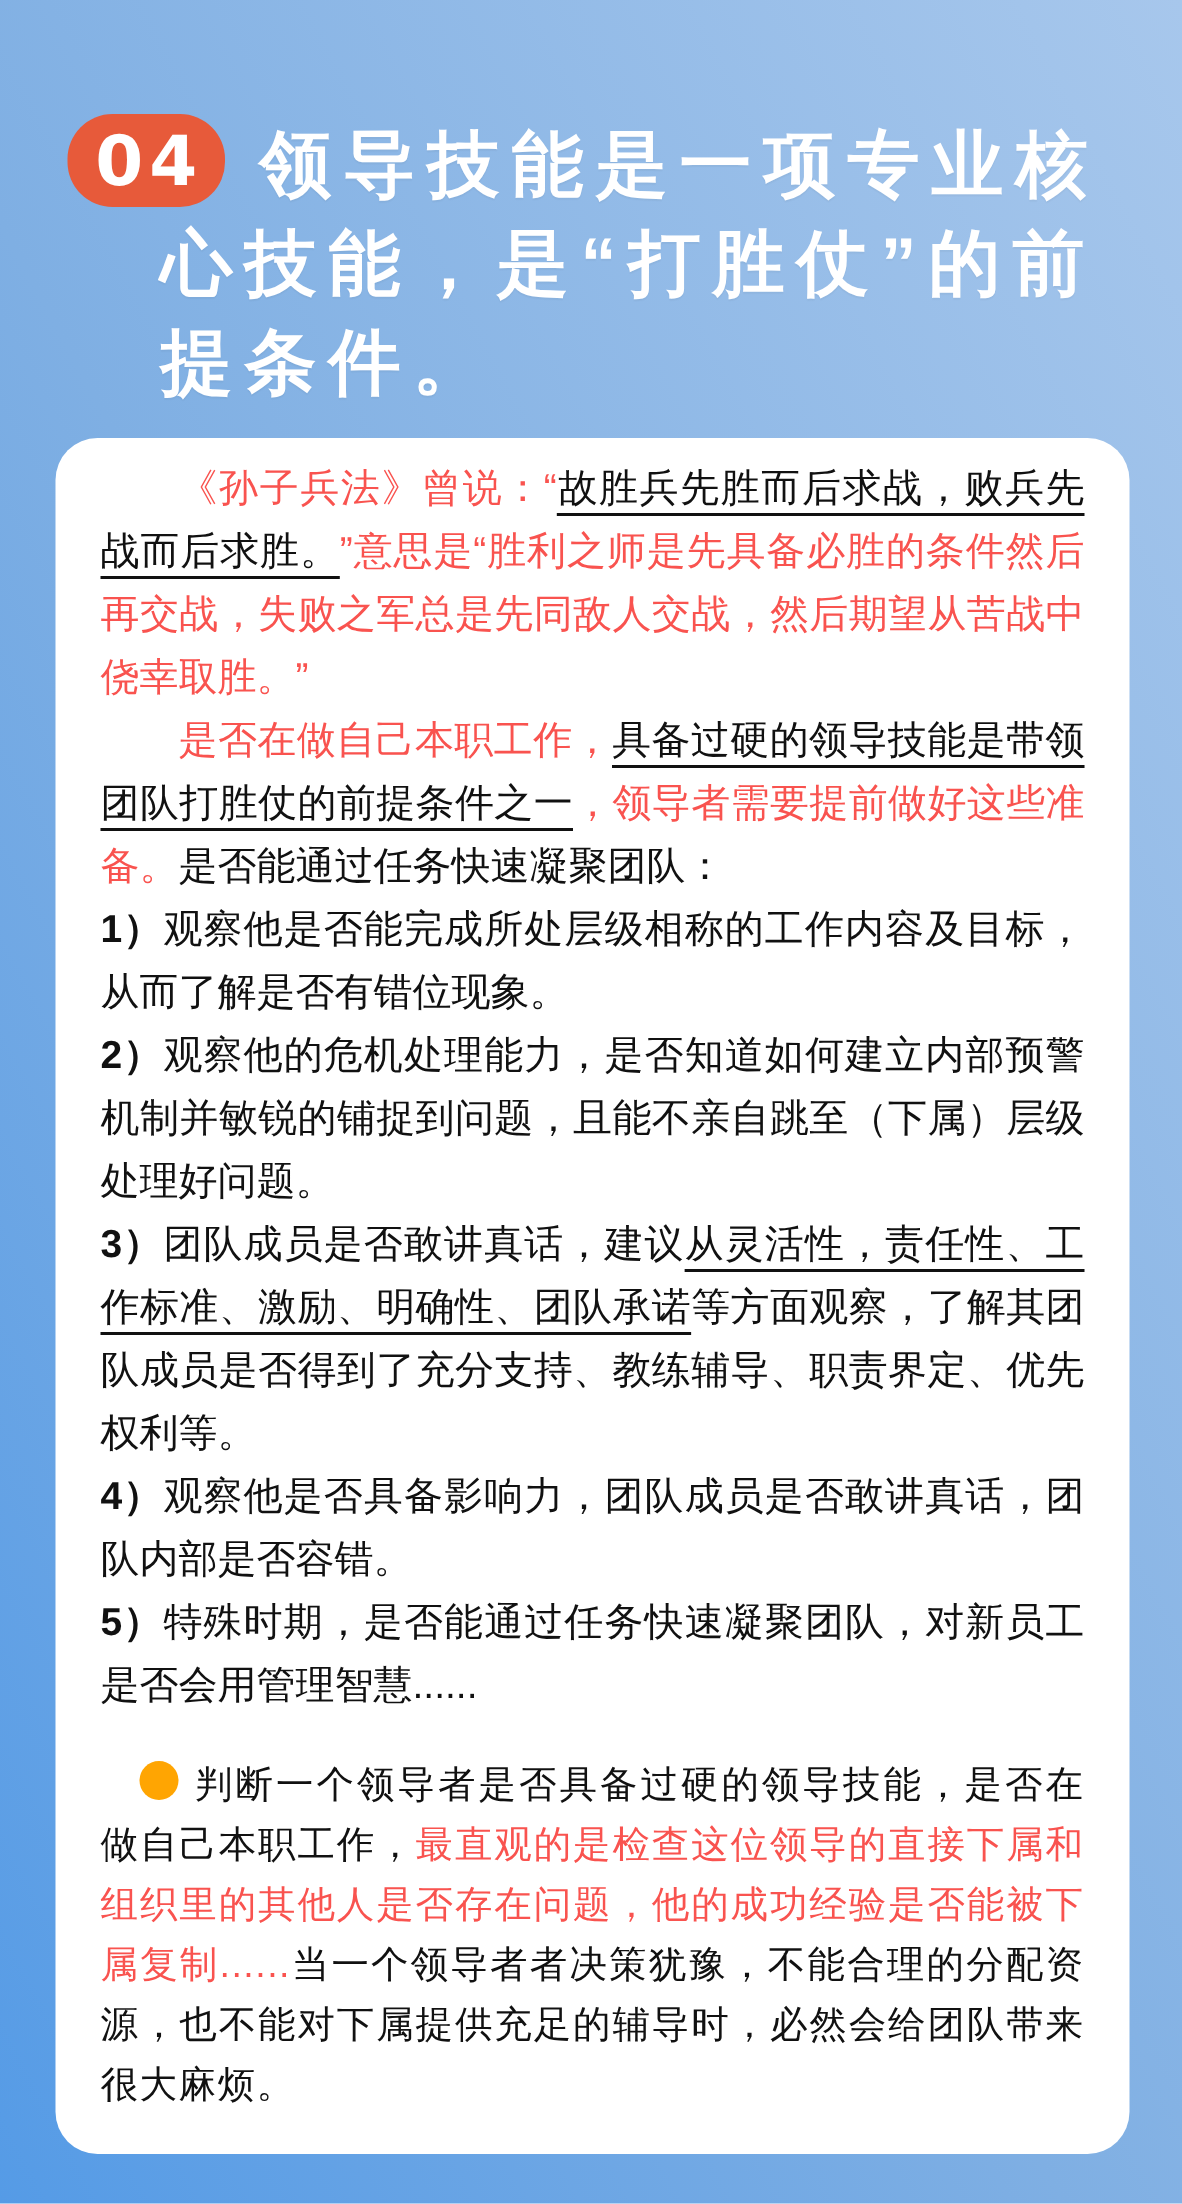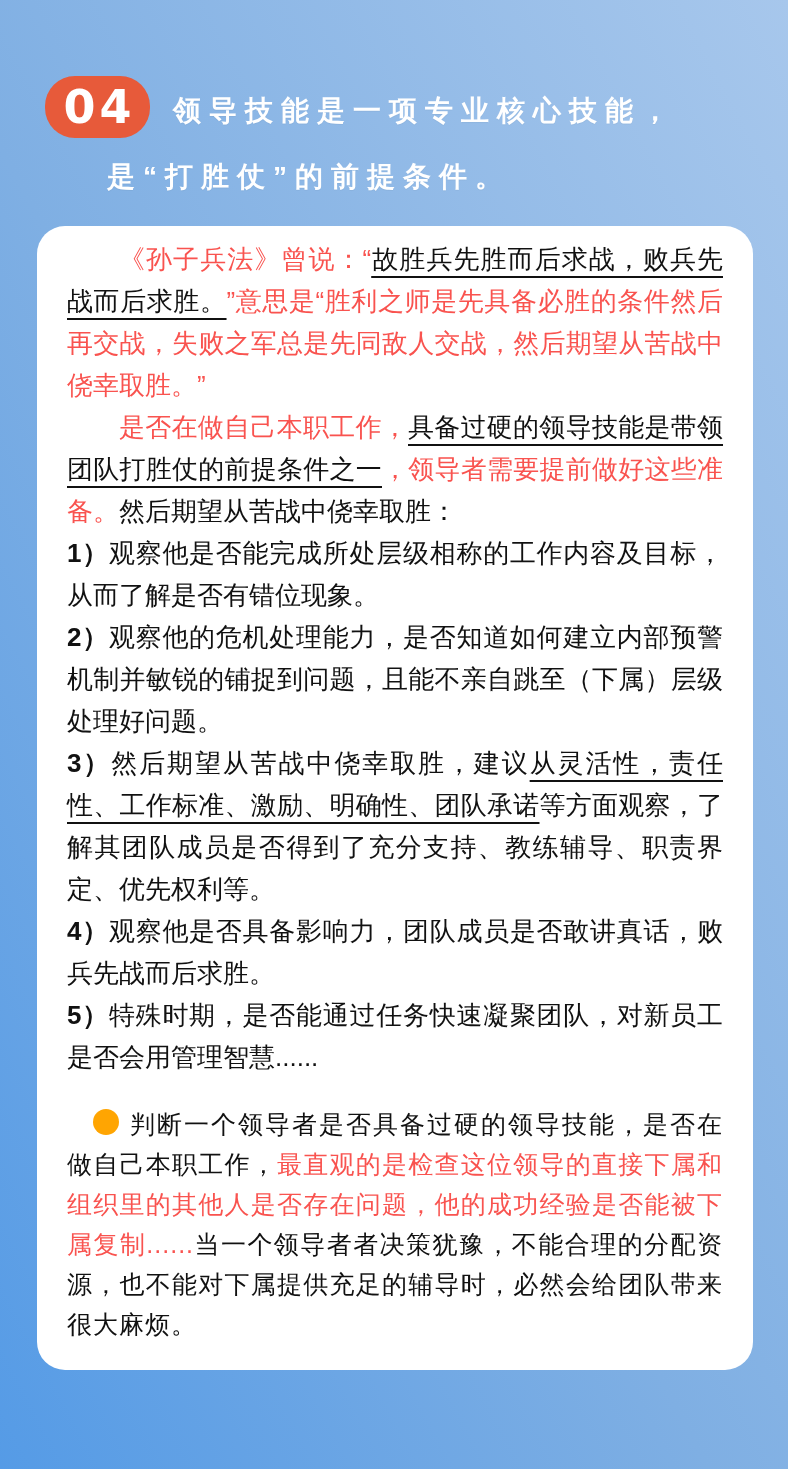--- a/index.html
+++ b/index.html
@@ -33,21 +33,21 @@
     border-radius:30px;
     display:flex;align-items:center;justify-content:center;
   }
   .badge span{
     color:#ffffff;font-size:46px;font-weight:bold;letter-spacing:4px;
     transform:translateX(2px);
     font-family:"DejaVu Sans","Liberation Sans",sans-serif;
   }
   .title{
     color:#ffffff;
-    font-size:28px;font-weight:bold;
+    font-size:48px;font-weight:bold;
     line-height:66px;letter-spacing:8px;
     text-indent:66px;
     width:650px;
     text-shadow:0 1px 1px rgba(0,0,0,0.04);
   }
   .card{
     width:716px;
     margin:16px 0 0 37px;
     background:#ffffff;
     border-radius:28px;
@@ -91,23 +91,23 @@
 
   <header class="header">
     <div class="badge">
       <span>04</span>
     </div>
     <h1 class="title">领导技能是一项专业核心技能，是“打胜仗”的前提条件。</h1>
   </header>
 
   <main class="card">
     <p class="para indent"><span class="t-red-u">《孙子兵法》曾说：“</span><span class="t-black-u">故胜兵先胜而后求战，败兵先战而后求胜。</span><span class="t-red-u">”意思是“胜利之师是先具备必胜的条件然后再交战，失败之军总是先同敌人交战，然后期望从苦战中侥幸取胜。”</span></p>
-    <p class="para indent"><span class="t-red-u">是否在做自己本职工作，</span><span class="t-black-u">具备过硬的领导技能是带领团队打胜仗的前提条件之一</span><span class="t-red-u">，领导者需要提前做好这些准备。</span><span class="t-plain">然后期望从苦战中侥幸取胜：</span></p>
+    <p class="para indent"><span class="t-red-u">是否在做自己本职工作，</span><span class="t-black-u">具备过硬的领导技能是带领团队打胜仗的前提条件之一</span><span class="t-red-u">，领导者需要提前做好这些准备。</span><span class="t-plain">是否能通过任务快速凝聚团队：</span></p>
     <p class="para"><span class="t-bold">1）</span><span class="t-plain">观察他是否能完成所处层级相称的工作内容及目标，从而了解是否有错位现象。</span></p>
     <p class="para"><span class="t-bold">2）</span><span class="t-plain">观察他的危机处理能力，是否知道如何建立内部预警机制并敏锐的铺捉到问题，且能不亲自跳至（下属）层级处理好问题。</span></p>
-    <p class="para"><span class="t-bold">3）</span><span class="t-plain">然后期望从苦战中侥幸取胜，建议</span><span class="t-black-u">从灵活性，责任性、工作标准、激励、明确性、团队承诺</span><span class="t-plain">等方面观察，了解其团队成员是否得到了充分支持、教练辅导、职责界定、优先权利等。</span></p>
-    <p class="para"><span class="t-bold">4）</span><span class="t-plain">观察他是否具备影响力，团队成员是否敢讲真话，败兵先战而后求胜。</span></p>
+    <p class="para"><span class="t-bold">3）</span><span class="t-plain">团队成员是否敢讲真话，建议</span><span class="t-black-u">从灵活性，责任性、工作标准、激励、明确性、团队承诺</span><span class="t-plain">等方面观察，了解其团队成员是否得到了充分支持、教练辅导、职责界定、优先权利等。</span></p>
+    <p class="para"><span class="t-bold">4）</span><span class="t-plain">观察他是否具备影响力，团队成员是否敢讲真话，团队内部是否容错。</span></p>
     <p class="para"><span class="t-bold">5）</span><span class="t-plain">特殊时期，是否能通过任务快速凝聚团队，对新员工是否会用管理智慧......</span></p>
 
     <p class="summary"><span class="bullet"></span><span><span class="t-plain">判断一个领导者是否具备过硬的领导技能，是否在做自己本职工作，</span><span class="t-red-u">最直观的是检查这位领导的直接下属和组织里的其他人是否存在问题，他的成功经验是否能被下属复制......</span><span class="t-plain">当一个领导者者决策犹豫，不能合理的分配资源，也不能对下属提供充足的辅导时，必然会给团队带来很大麻烦。</span></span></p>
   </main>
 
 </div>
 
 </body></html>

